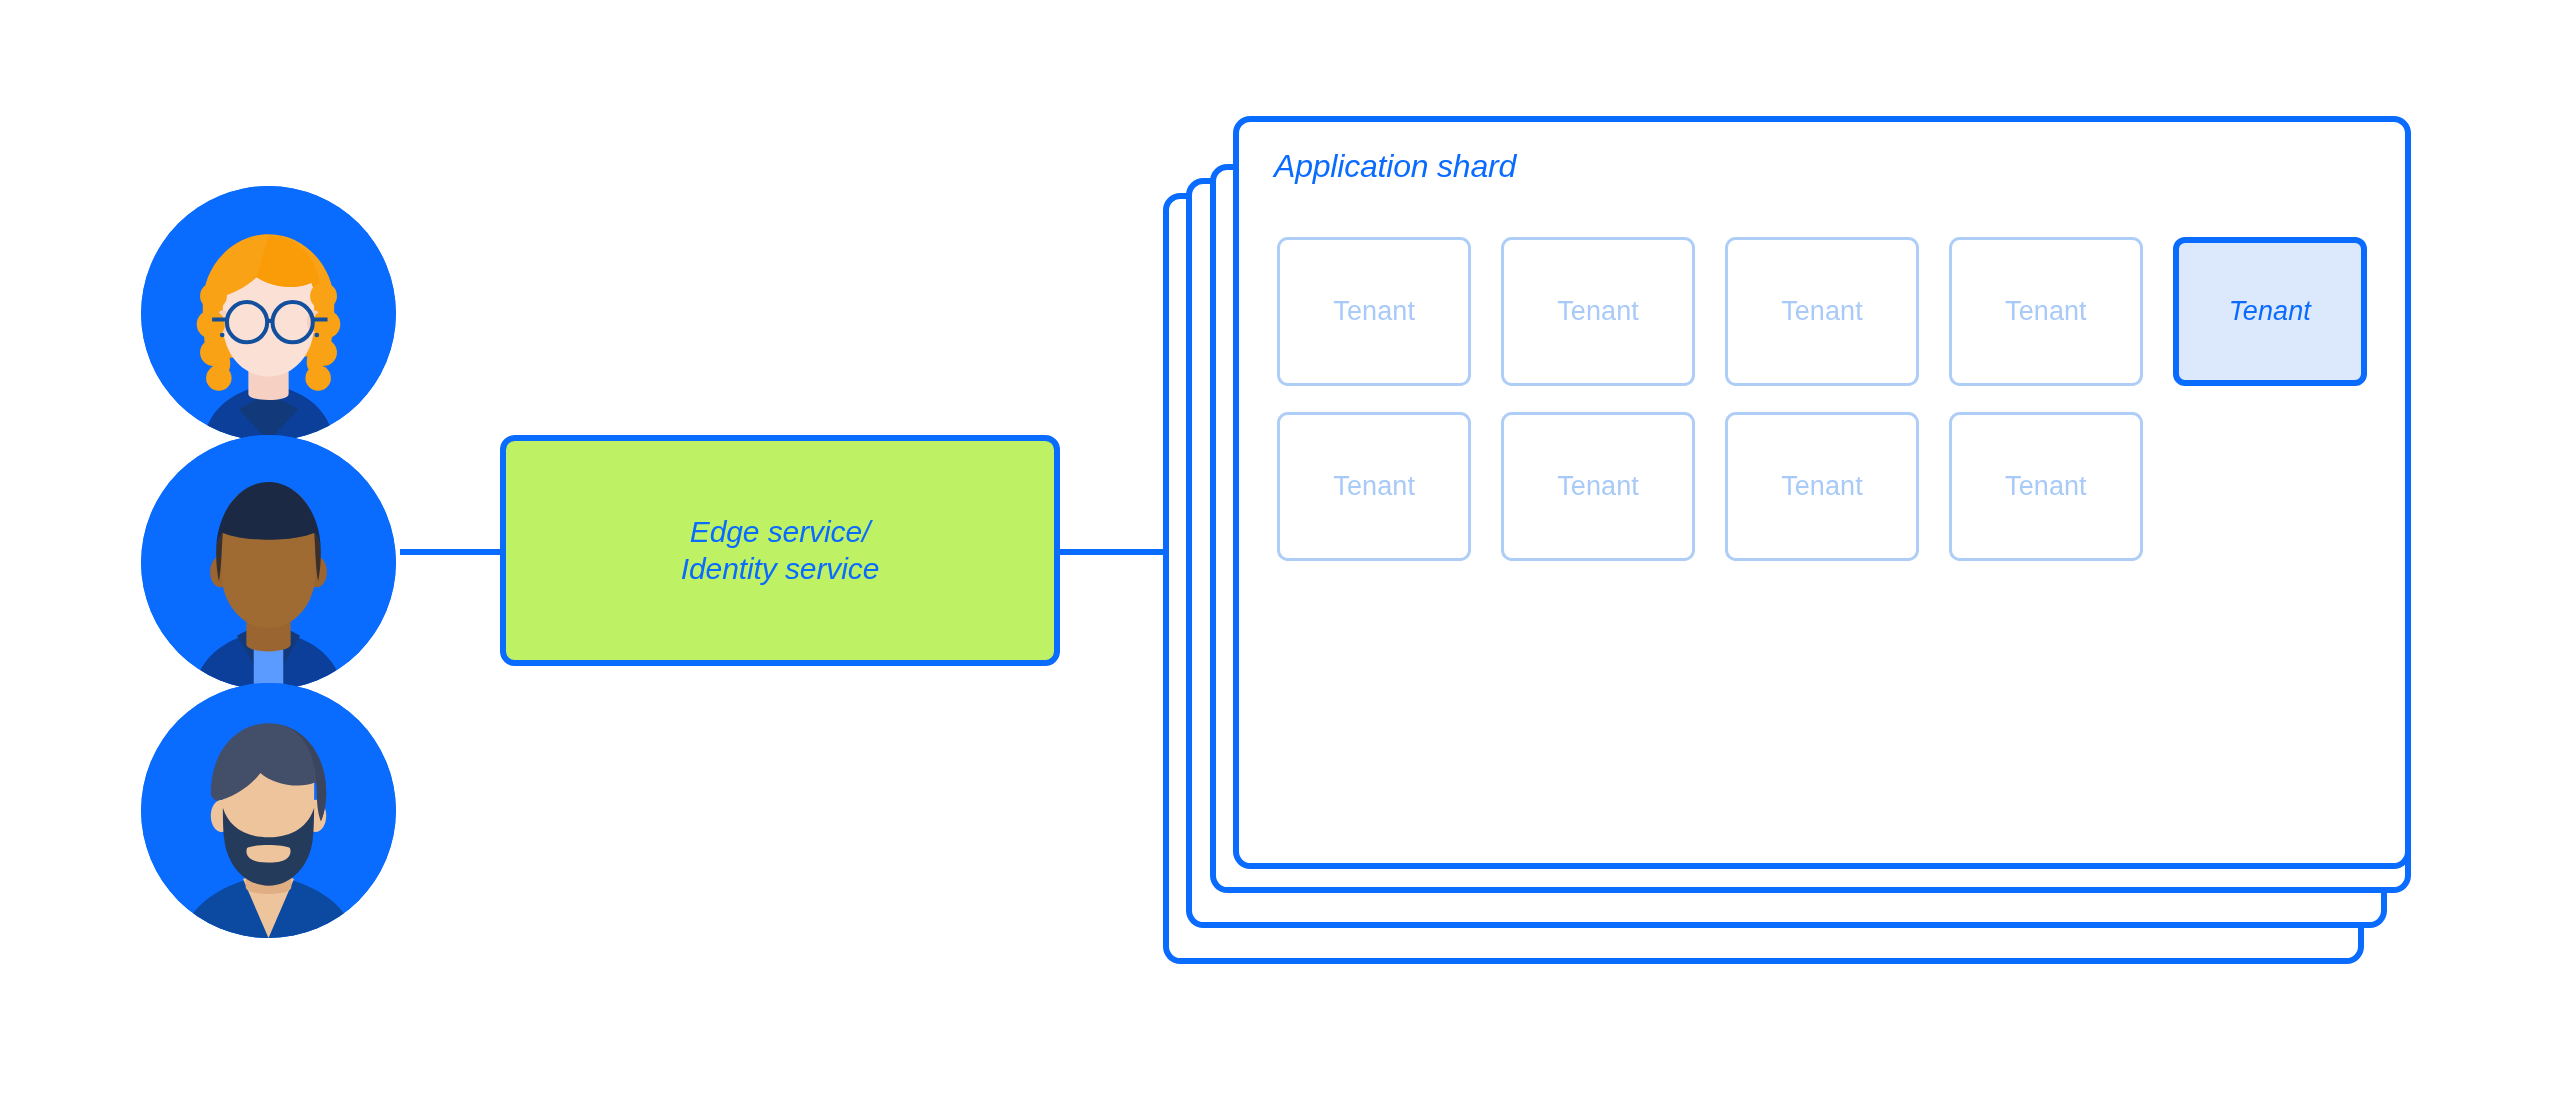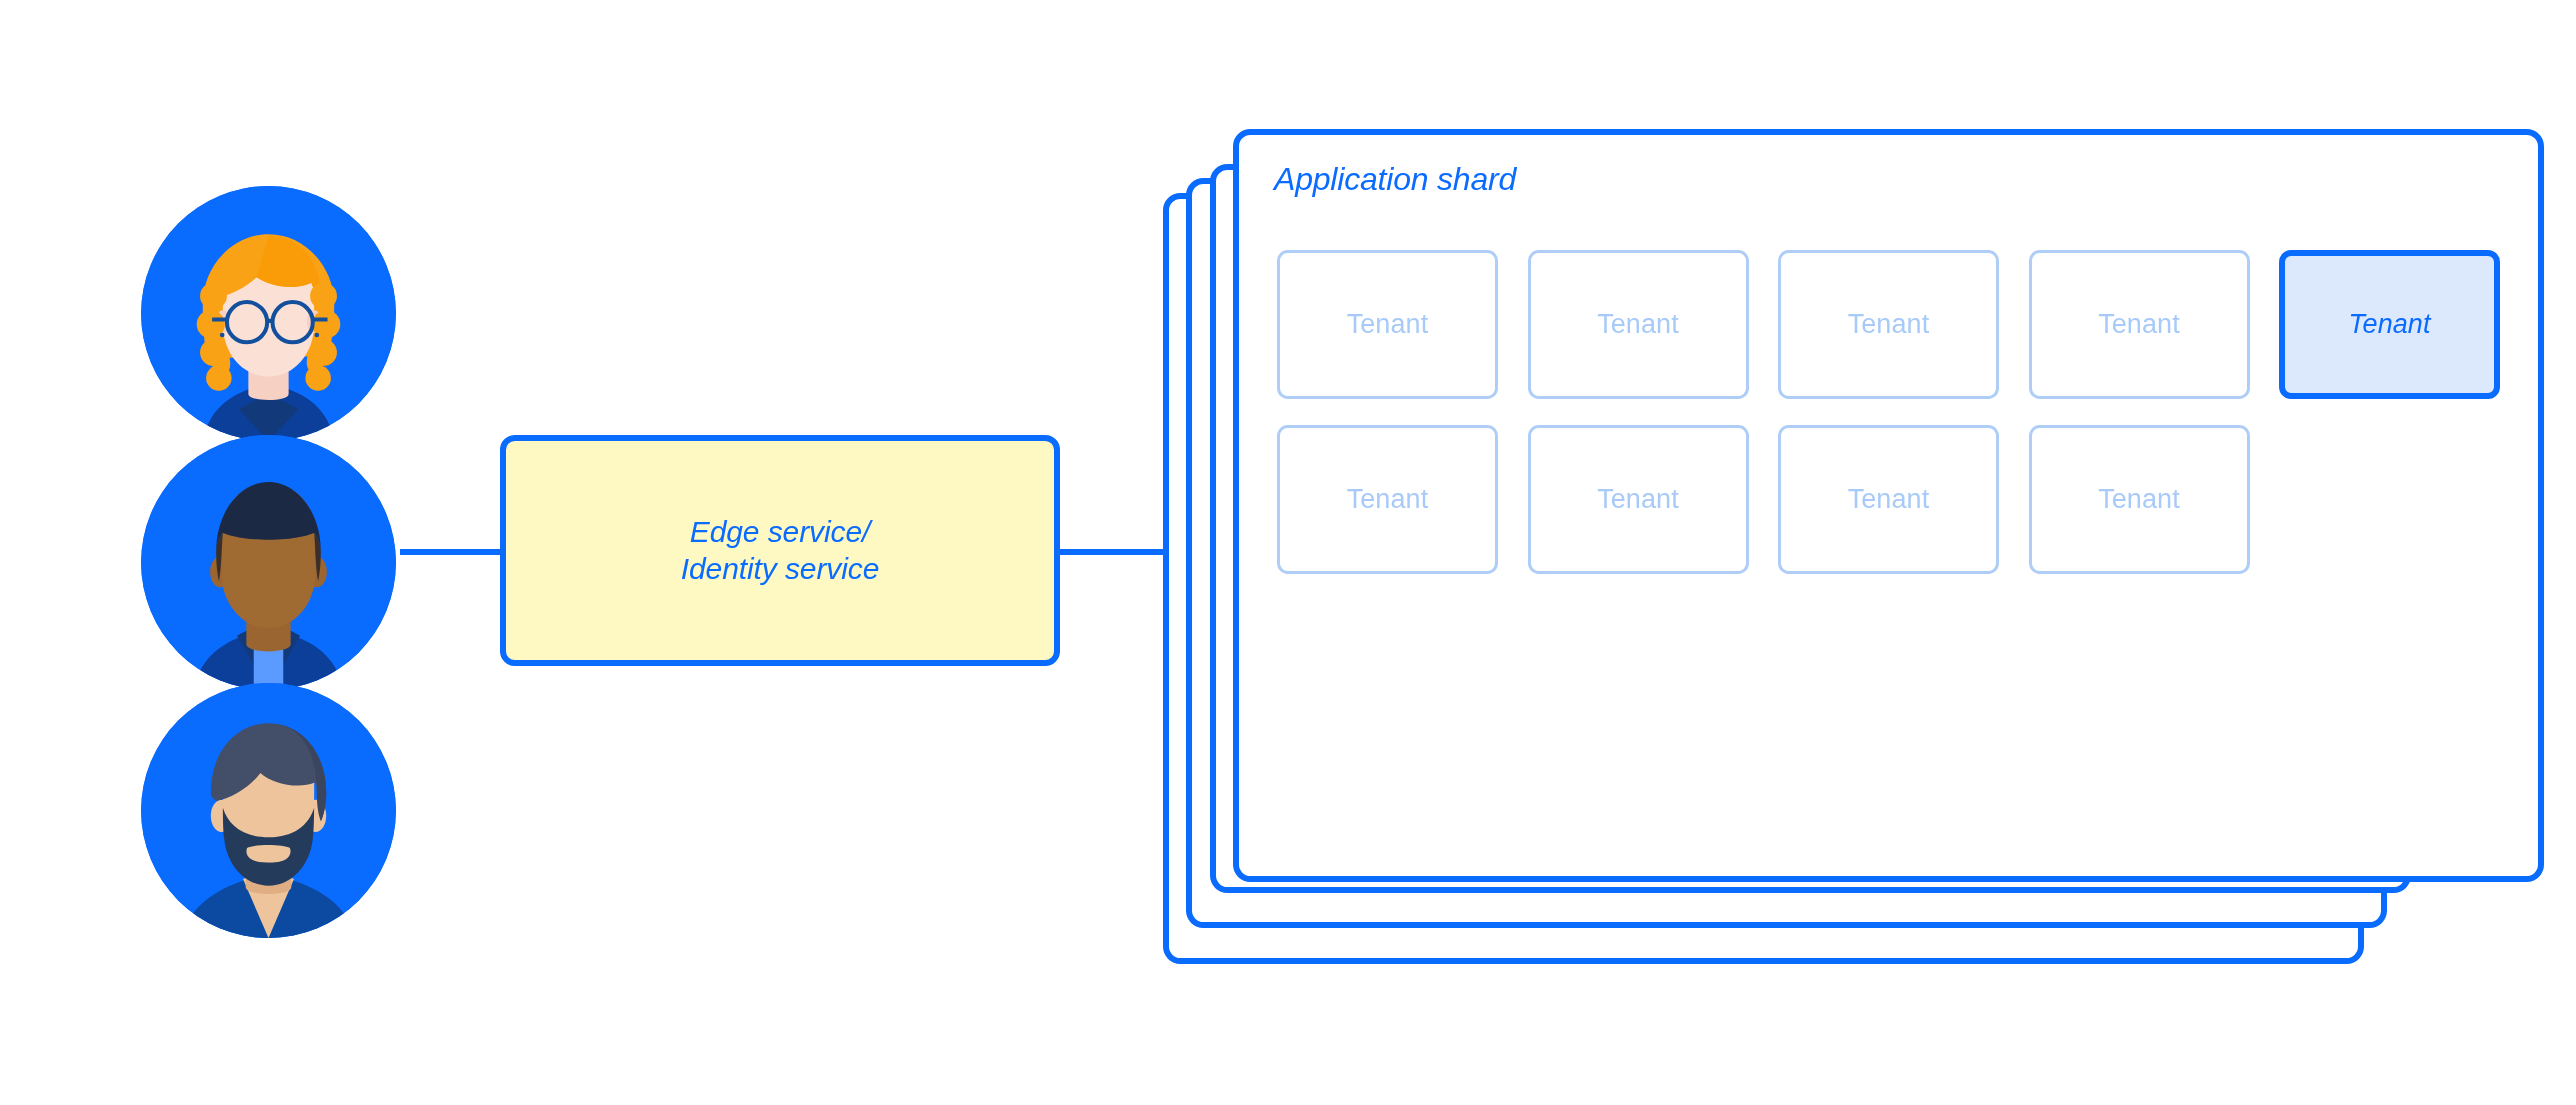--- a/index.html
+++ b/index.html
@@ -46,21 +46,21 @@
   
   #edge-service-box {
     position: absolute;
     left: 500px;
     top: 435px;
     width: 560px;
     height: 231px;
     box-sizing: border-box;
     border: 6px solid #0a6bff;
     border-radius: 14.8px;
-    background: #fef9c3;
+    background: #bef264;
     display: flex;
     align-items: center;
     justify-content: center;
   }
   #edge-service-label {
     color: #0a6bff;
     font-style: italic;
     font-size: 30px;
     font-weight: 400;
     line-height: 1.22;
@@ -95,22 +95,22 @@
   #shard-layer-1 {
     left: 1210px;
     top: 164px;
     width: 1201px;
     height: 729px;
     z-index: 3;
   }
   
   #shard-front {
     left: 1233px;
-    top: 129px;
-    width: 1311px;
+    top: 116px;
+    width: 1178px;
     height: 753px;
     z-index: 4;
     padding: 0;
   }
 
   #shard-title {
     position: absolute;
     left: 35px;
     top: 25.5px;
     color: #0a6bff;

